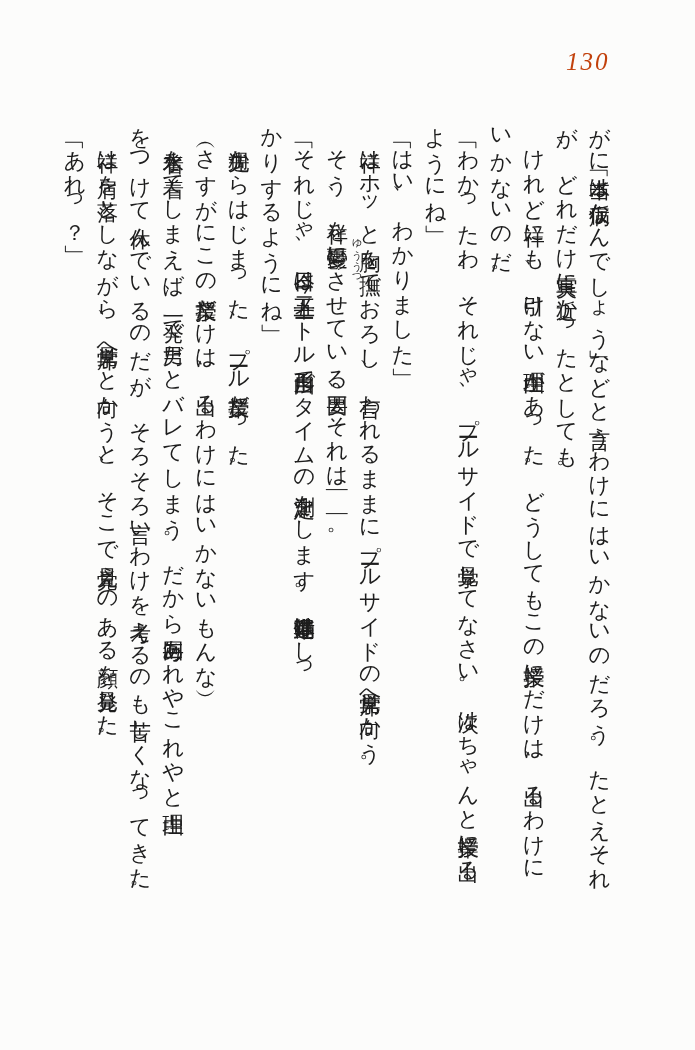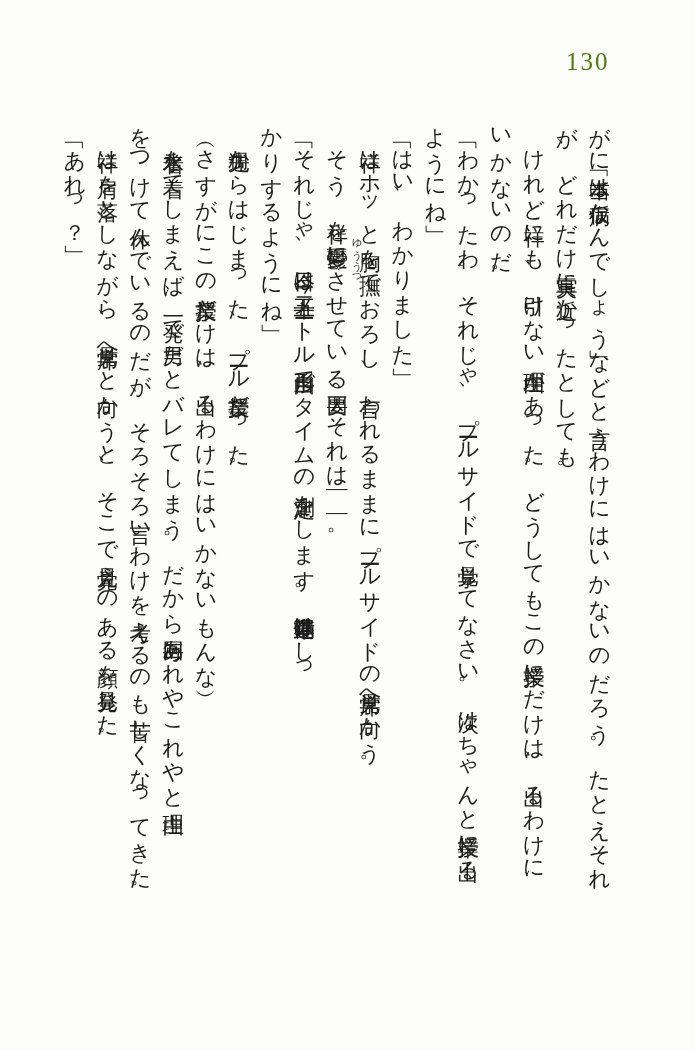--- a/index.html
+++ b/index.html
@@ -13,21 +13,22 @@
     height: 1050px;
     background: #fcfcfb;
     overflow: hidden;
     font-family: "Liberation Serif", "DejaVu Serif", serif;
   }
   .page-number {
     position: absolute;
     top: 48px;
     left: 566px;
     font-size: 25px;
-    color: #4d7c0f;
+    font-style: italic;
+    color: #c2410c;
     letter-spacing: 2px;
   }
   .text-block {
     position: absolute;
     top: 113px;
     right: 80px;
     height: 855px;
     writing-mode: vertical-rl;
     text-orientation: upright;
     font-size: 21.5px;

